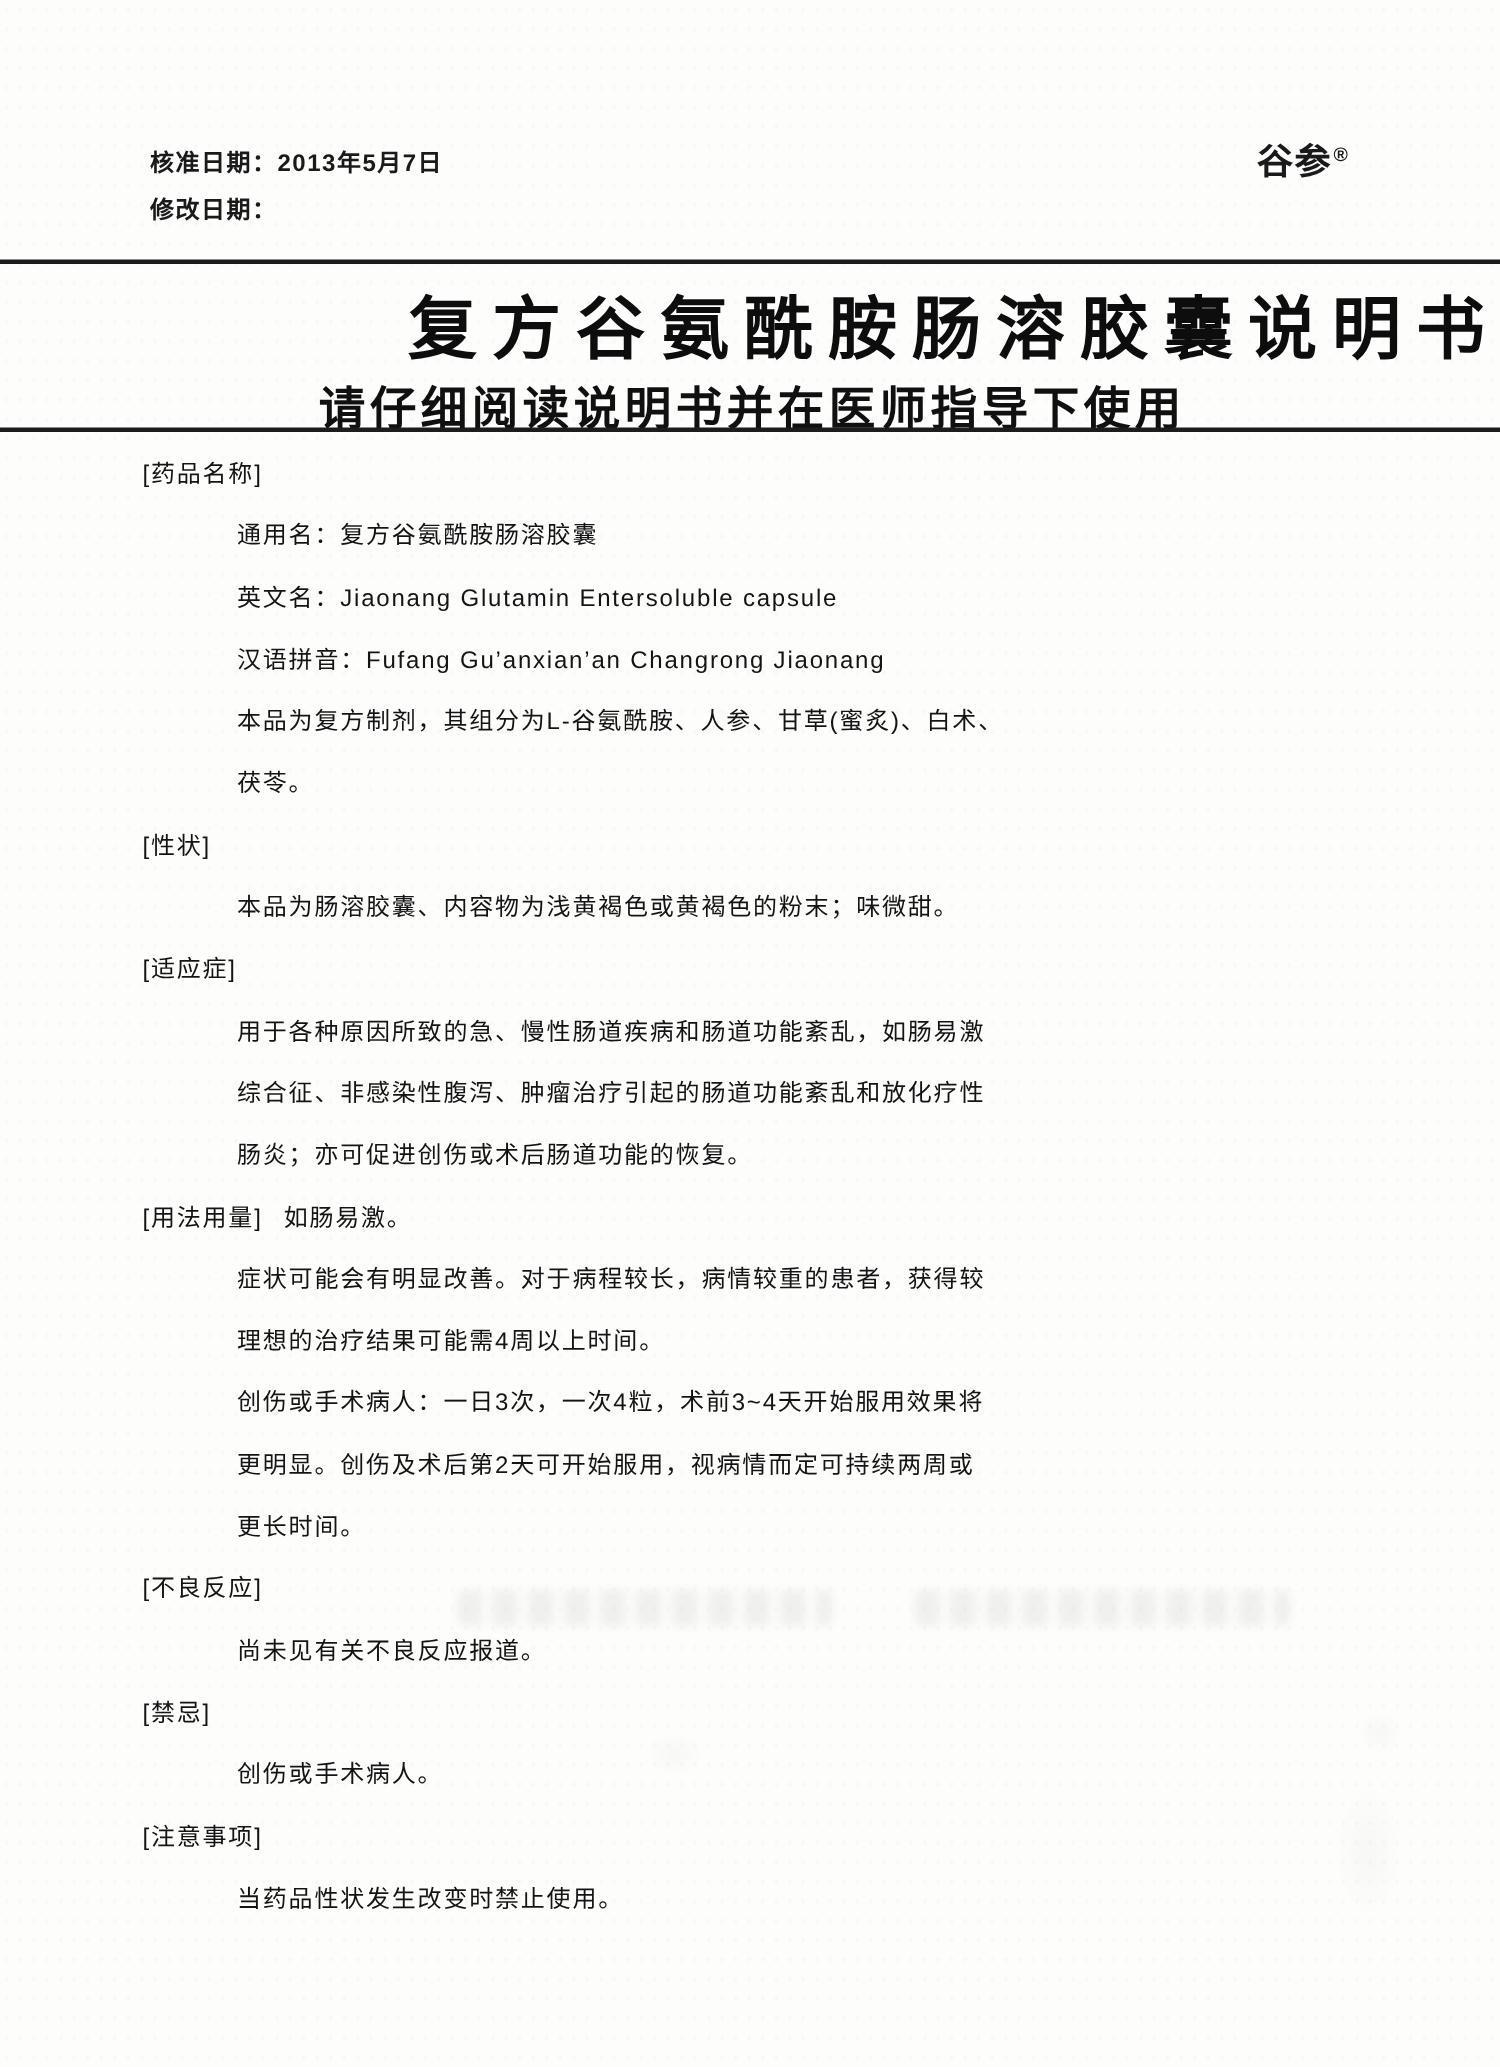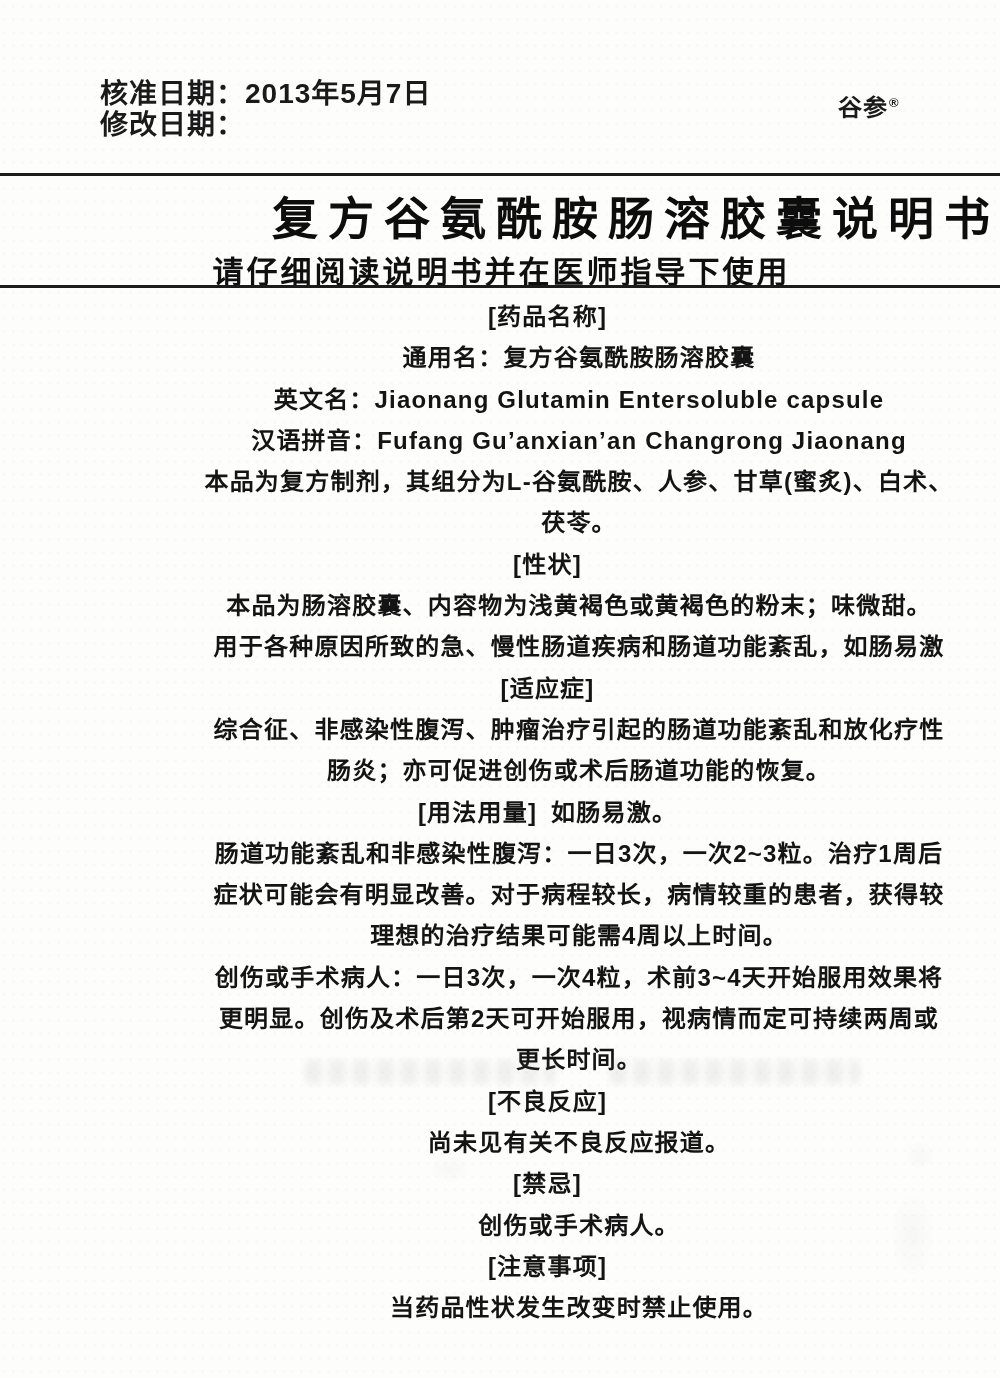--- a/index.html
+++ b/index.html
@@ -8,21 +8,21 @@
     width:1000px;height:1378px;
     margin:0 auto;
     background-color:#fdfdfc;
     background-image:radial-gradient(rgba(40,40,40,0.022) 1px, transparent 1.3px);
     background-size:9px 13px;
     font-family:"Liberation Sans","DejaVu Sans",sans-serif;
     color:#161616;
     overflow:hidden;
   }
   
-  .hdr-dates{position:absolute;left:100px;top:78px;font-size:28px;font-weight:700;line-height:31px;letter-spacing:1px;color:#1a1a1a;}
+  .hdr-dates{position:absolute;left:100px;top:94px;font-size:16px;font-weight:700;line-height:31px;letter-spacing:1px;color:#1a1a1a;}
   .brand{position:absolute;left:838px;top:88px;font-size:24px;font-weight:700;letter-spacing:1px;color:#1a1a1a;text-align:right;}
   .brand sup{font-size:13px;font-weight:700;vertical-align:super;margin-left:1px;}
   
   .rule{position:absolute;left:0;width:1000px;height:3px;background:#1c1c1c;}
   .rule-top{top:173px;}
   .rule-bottom{top:285px;}
   .title{
     position:absolute;left:0;top:182px;width:1000px;margin:0;
     text-align:right;font-size:46px;font-weight:900;
     letter-spacing:10px;text-indent:10px;color:#0d0d0d;
@@ -30,24 +30,23 @@
   .subtitle{
     position:absolute;left:0;top:247px;width:1000px;
     text-align:center;font-size:31px;font-weight:700;
     letter-spacing:3px;text-indent:3px;color:#101010;
   }
   
   .body{position:absolute;left:0;top:296px;width:1000px;}
   .bline{
     height:41.3px;line-height:41.3px;
     padding-left:95px;
-    font-size:24px;font-weight:700;
+    font-size:16px;font-weight:400;
     letter-spacing:1.2px;color:#141414;
     white-space:nowrap;
-    text-align:center;
   }
   .bline.indent{padding-left:158px;}
   .bline .inline{margin-left:14px;}
   
   .bleed{
     position:absolute;height:24px;border-radius:5px;
     background:repeating-linear-gradient(90deg,
       rgba(110,110,110,0.30) 0 16px, rgba(110,110,110,0.04) 16px 24px);
     filter:blur(3px);opacity:0.30;pointer-events:none;
   }
@@ -81,26 +80,25 @@
 
   <div class="body" id="leaflet-body">
       <div class="bline heading"><span>[药品名称]</span></div>
       <div class="bline indent">通用名：复方谷氨酰胺肠溶胶囊</div>
       <div class="bline indent">英文名：Jiaonang Glutamin Entersoluble capsule</div>
       <div class="bline indent">汉语拼音：Fufang Gu’anxian’an Changrong Jiaonang</div>
       <div class="bline indent">本品为复方制剂，其组分为L-谷氨酰胺、人参、甘草(蜜炙)、白术、</div>
       <div class="bline indent">茯苓。</div>
       <div class="bline heading"><span>[性状]</span></div>
       <div class="bline indent">本品为肠溶胶囊、内容物为浅黄褐色或黄褐色的粉末；味微甜。</div>
+      <div class="bline heading"><span>[适应症]</span></div>
       <div class="bline indent">用于各种原因所致的急、慢性肠道疾病和肠道功能紊乱，如肠易激</div>
-      <div class="bline heading"><span>[适应症]</span></div>
       <div class="bline indent">综合征、非感染性腹泻、肿瘤治疗引起的肠道功能紊乱和放化疗性</div>
       <div class="bline indent">肠炎；亦可促进创伤或术后肠道功能的恢复。</div>
       <div class="bline heading"><span>[用法用量]</span><span class="inline">如肠易激。</span></div>
-      <div class="bline indent">肠道功能紊乱和非感染性腹泻：一日3次，一次2~3粒。治疗1周后</div>
       <div class="bline indent">症状可能会有明显改善。对于病程较长，病情较重的患者，获得较</div>
       <div class="bline indent">理想的治疗结果可能需4周以上时间。</div>
       <div class="bline indent">创伤或手术病人：一日3次，一次4粒，术前3~4天开始服用效果将</div>
       <div class="bline indent">更明显。创伤及术后第2天可开始服用，视病情而定可持续两周或</div>
       <div class="bline indent">更长时间。</div>
       <div class="bline heading"><span>[不良反应]</span></div>
       <div class="bline indent">尚未见有关不良反应报道。</div>
       <div class="bline heading"><span>[禁忌]</span></div>
       <div class="bline indent">创伤或手术病人。</div>
       <div class="bline heading"><span>[注意事项]</span></div>

